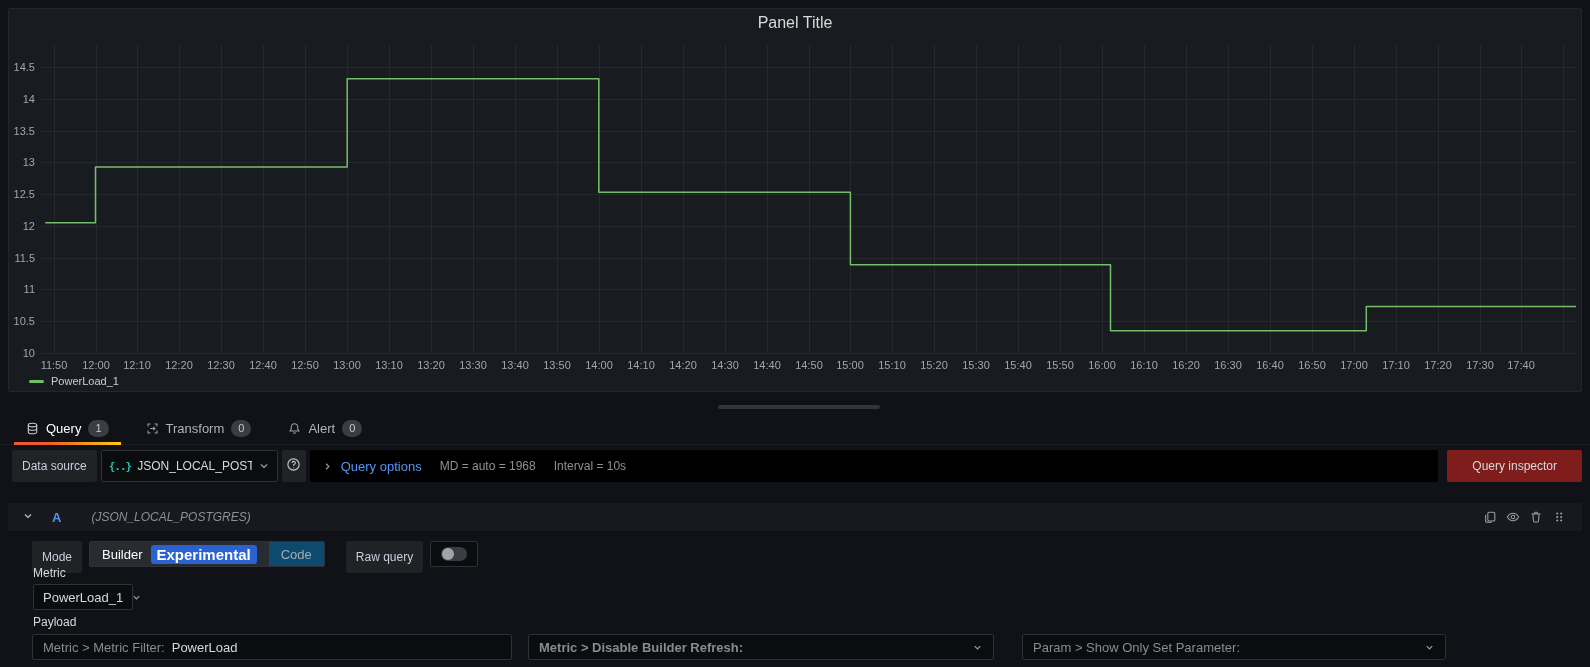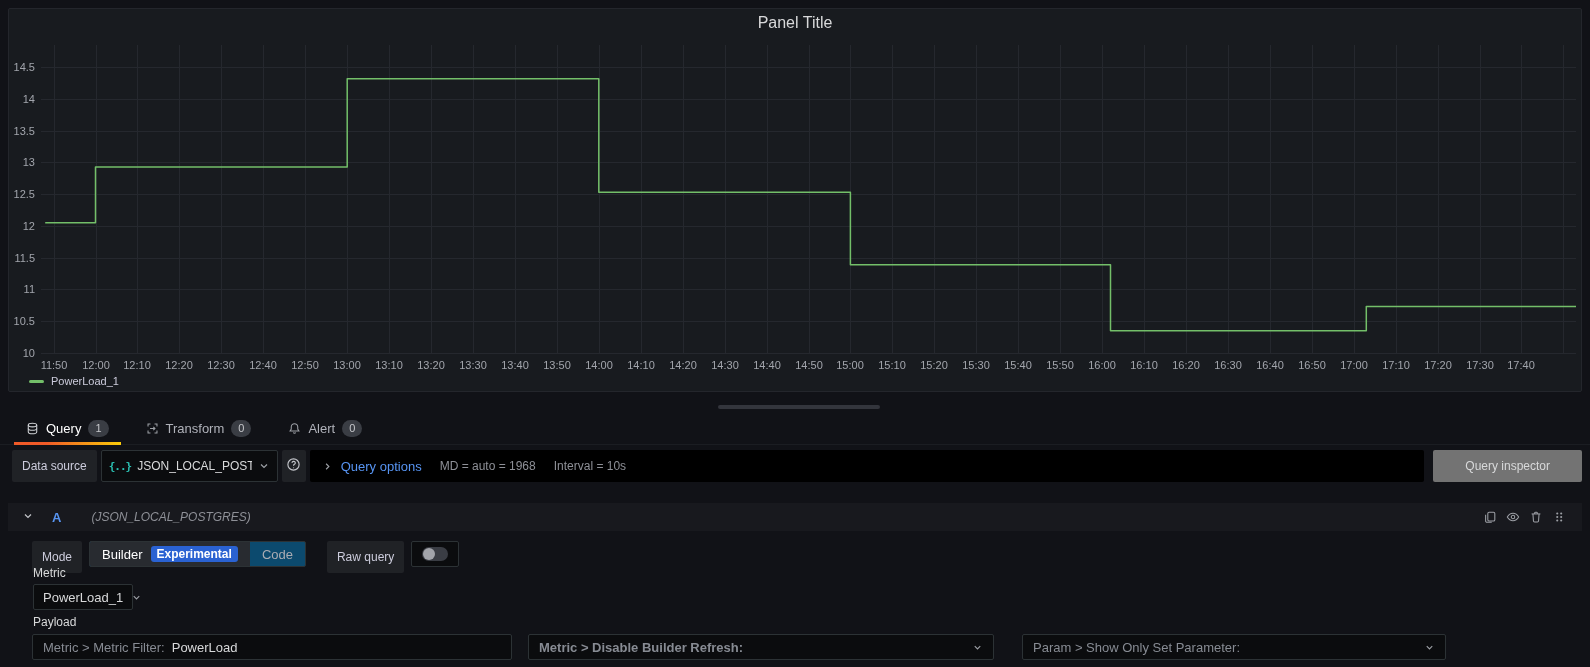--- a/index.html
+++ b/index.html
@@ -44,38 +44,38 @@
   .icon-braces{font-family:"DejaVu Sans Mono",monospace;font-size:11px;font-weight:700;
                color:#2bc0b2;letter-spacing:-1px;}
   .ds-picker-name{flex:1;font-size:12px;font-weight:500;color:#d8d9da;white-space:nowrap;overflow:hidden;}
   .icon-chev{display:flex;color:#9da0a6;}
   .help-btn{width:24px;display:flex;align-items:center;justify-content:center;background:#202226;
             border-radius:2px;color:#c3c5ca;cursor:pointer;}
   .options-bar{flex:1;display:flex;align-items:center;background:#000000;border-radius:2px;
                padding:0 12px;cursor:pointer;}
   .options-link{margin-left:8px;font-size:13px;font-weight:500;color:#5794f2;}
   .options-meta{margin-left:18px;font-size:12px;color:#8e9097;}
-  .btn-inspector{margin-left:5px;display:flex;align-items:center;padding:0 32px;background:#737373;
+  .btn-inspector{margin-left:5px;display:flex;align-items:center;padding:0 25px;background:#7f1d1d;
                  border-radius:2px;font-size:12px;font-weight:500;color:#d8d9da;cursor:pointer;}
 
   
   .qheader{position:absolute;left:8px;top:503px;width:1574px;height:28px;background:#18191e;
            display:flex;align-items:center;padding:0 16px 0 14px;box-sizing:border-box;}
   .collapse{display:flex;color:#c3c5ca;cursor:pointer;}
   .qrefid{margin-left:18px;font-size:13px;font-weight:700;color:#5794f2;cursor:pointer;}
   .qhint{margin-left:30px;font-size:12px;font-style:italic;color:#8e9097;}
   .qicons{margin-left:auto;display:flex;gap:9px;color:#9da0a6;}
   .hicon{display:flex;cursor:pointer;}
 
   .mode-row{position:absolute;left:32px;top:541px;height:26px;display:flex;align-items:stretch;}
   .radio-group{margin-left:7px;display:flex;border:1px solid #2c3235;border-radius:2px;
                background:#0c4a6e;overflow:hidden;}
   .mode-opt{display:flex;align-items:center;padding:0 12px;font-size:13px;color:#aaacb3;cursor:pointer;}
   .mode-opt.selected{background:#282b30;color:#ffffff;font-weight:500;}
-  .exp-badge{margin-left:8px;background:#2a62d2;color:#fff;font-size:12px;font-weight:700;
+  .exp-badge{margin-left:8px;background:#2a62d2;color:#fff;font-size:15px;font-weight:700;
              padding:1px 6px;border-radius:3px;}
   .raw-chip{margin-left:21px;}
   .toggle-box{margin-left:7px;width:48px;border:1px solid #2c3235;background:#0b0c0e;border-radius:2px;
               display:flex;align-items:center;justify-content:center;cursor:pointer;box-sizing:border-box;}
   .toggle-track{position:relative;width:26px;height:14px;background:#3a3d44;border-radius:7px;}
   .toggle-knob{position:absolute;left:1px;top:1px;width:12px;height:12px;border-radius:50%;background:#a2a4aa;}
 
   .field-label{position:absolute;left:33px;font-size:12px;font-weight:500;color:#d8d9da;}
   .metric-label{top:566px;}
   .payload-label{top:615px;}

